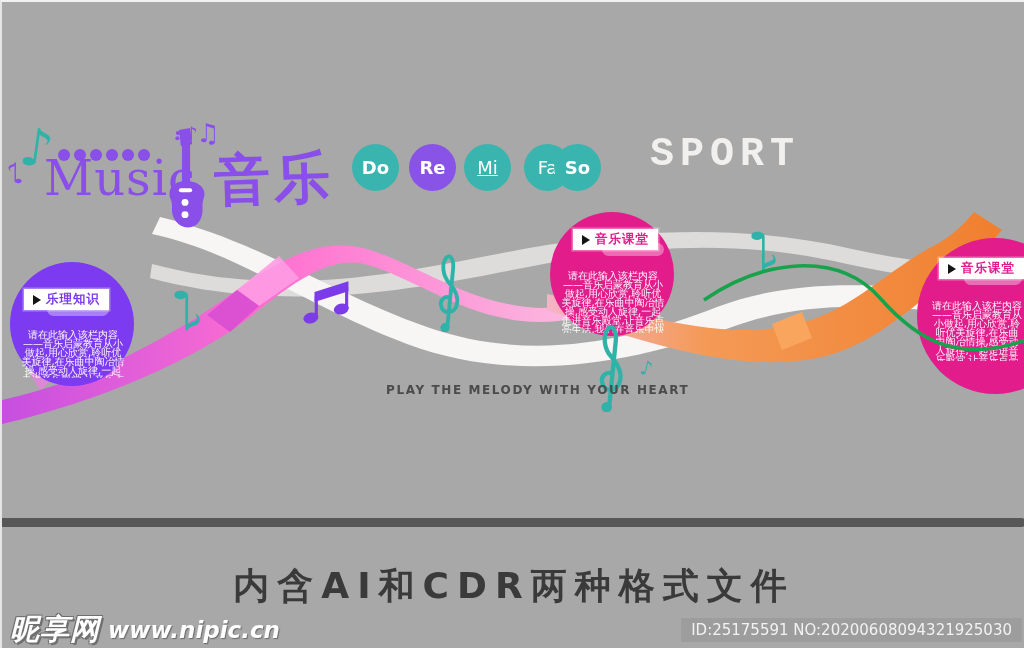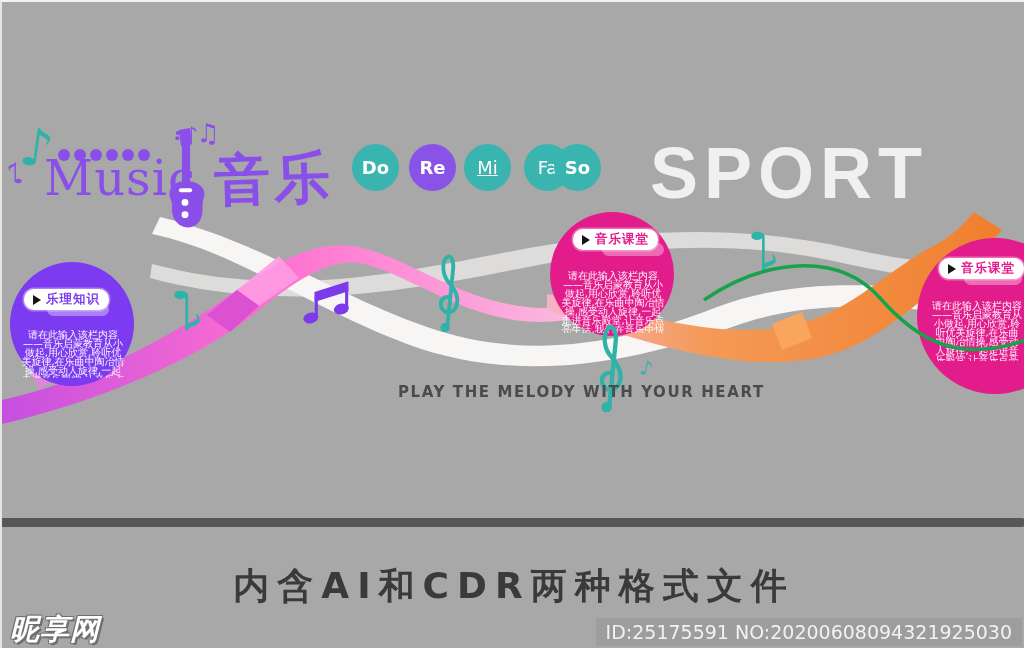--- a/index.html
+++ b/index.html
@@ -15,49 +15,49 @@
   .dots{left:56px;top:147px;display:flex;gap:4px;}
   .dots i{width:12px;height:12px;border-radius:50%;background:#8a4fe8;display:block;}
   .note{color:#2fb3a9;line-height:1;display:inline-block;}
   .note.purple{color:#8a4fe8;}
   
   .sol{width:47px;height:47px;border-radius:50%;background:#3ab4ae;color:#fff;display:flex;
        align-items:center;justify-content:center;font-size:18px;top:142px;}
   .sol.bold{font-weight:bold;}
   .sol.re{background:#8a53e8;text-align:center;}
   
-  .sport{left:648px;top:130px;font-family:Liberation Sans, sans-serif;font-weight:bold;
-         font-size:72px;color:#f1f0ee;letter-spacing:6px;}
+  .sport{left:648px;top:130px;font-family:Liberation Mono, monospace;font-weight:bold;
+         font-size:40px;color:#f1f0ee;letter-spacing:6px;}
   
   .circle{border-radius:50%;z-index:3;}
   .c-left{left:8px;top:260px;width:124px;height:124px;background:#7c3bf0;}
   .c-center{left:548px;top:210px;width:124px;height:124px;background:#e31c8c;}
   .c-right{left:915px;top:236px;width:156px;height:156px;background:#e31c8c;}
   .pill-shadow{height:13px;border-radius:7px;background:rgba(255,255,255,.35);z-index:3;}
-  .label{height:21px;border-radius:10px;background:#fff;display:flex;align-items:center;
+  .label{height:21px;border-radius:0;background:#fff;display:flex;align-items:center;
          padding:0 9px;gap:5px;z-index:4;box-shadow:0 0 0 1.5px rgba(255,255,255,.35);}
   .label .tri{width:0;height:0;border-top:5px solid transparent;border-bottom:5px solid transparent;
               border-left:8px solid #141414;}
   .label span{font-size:12.5px;font-weight:bold;letter-spacing:1px;}
   .label.purple span{color:#7c3bf0;}
   .label.pink span{color:#e31c8c;}
   .circle-body{color:rgba(255,255,255,.96);font-size:10px;line-height:9px;text-align:center;z-index:4;margin-top:12px;}
   
   .slogan-cn{left:392px;top:342px;font-size:31px;font-weight:bold;color:#7d4fe0;letter-spacing:3px;z-index:5;}
-  .slogan-en{left:396px;top:381px;font-size:15px;font-weight:bold;color:#4b4b4b;letter-spacing:1.6px;z-index:5;}
+  .slogan-en{left:384px;top:381px;font-size:12px;font-weight:bold;color:#4b4b4b;letter-spacing:1.6px;z-index:5;}
   
   .divider{left:0;top:516px;width:1024px;height:9px;background:#575757;border-radius:0 5px 5px 0;}
   .caption{left:0;top:560px;width:1024px;text-align:center;font-size:36px;font-weight:bold;
            color:#3a3a3a;letter-spacing:8px;}
   .wm-left{left:8px;top:608px;display:flex;align-items:center;gap:8px;z-index:6;}
   .wm-site{font-size:29px;font-weight:900;font-style:italic;color:#fff;letter-spacing:1px;
            text-shadow:2px 2px 0 #6f6f6f,-1px -1px 0 #6f6f6f,1px -1px 0 #6f6f6f,-1px 1px 0 #6f6f6f;}
   .wm-url{font-size:23px;font-weight:bold;font-style:italic;color:#fff;
           text-shadow:1px 1px 1px rgba(90,90,90,.8);}
-  .id-badge{right:2px;top:616px;background:#9d9d9d;color:#f2f2f2;font-size:19px;
+  .id-badge{right:2px;top:616px;background:#9d9d9d;color:#f2f2f2;font-size:15px;
             padding:3px 10px;z-index:6;}
   svg{display:block;}
   .z1{z-index:1;}.z2{z-index:2;}.z4{z-index:4;}.z5{z-index:5;}
 </style>
 </head>
 <body>
 
 <div id="stage">
 
   <svg class="abs z1" width="1024" height="648" viewBox="0 0 1024 648">
@@ -165,16 +165,17 @@
     <path d="M702,298 C760,258 835,248 878,296 C915,338 955,362 1024,338" fill="none" stroke="#18a24c" stroke-width="3.5"></path>
   </svg>
 
   <div class="abs slogan-en">PLAY THE MELODY WITH YOUR HEART</div>
 
   <div class="abs divider"></div>
   <div class="abs caption">内含AI和CDR两种格式文件</div>
 
   <div class="abs wm-left">
     <span class="wm-site">昵享网</span>
+    <span class="wm-url">www.nipic.cn</span>
   </div>
   <div class="abs id-badge">ID:25175591 NO:20200608094321925030</div>
 
 </div>
 
 </body></html>

